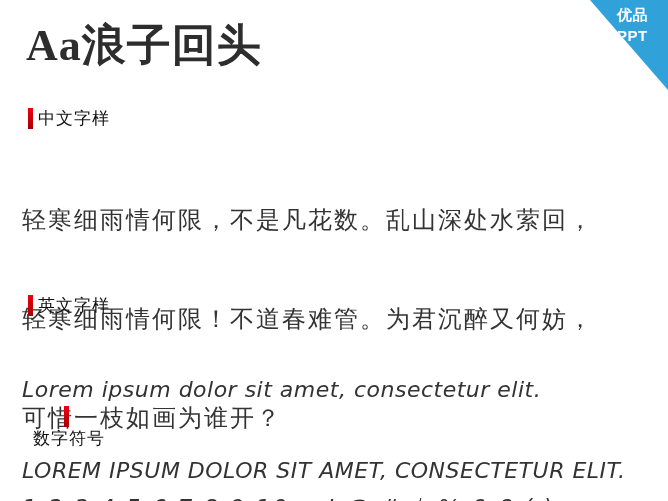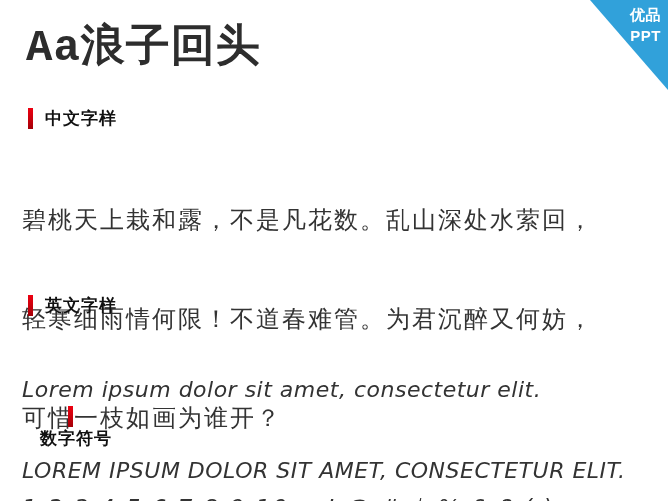--- a/index.html
+++ b/index.html
@@ -19,58 +19,58 @@
     top: 0;
     right: 0;
     width: 78px;
     height: 90px;
     background: #31a1da;
     clip-path: polygon(0 0, 100% 0, 100% 100%);
   }
   .ribbon-text {
     position: absolute;
     top: 4px;
-    right: 7px;
-    text-align: right;
+    right: 20px;
+    text-align: left;
     color: #ffffff;
     font-size: 15px;
     font-weight: bold;
     line-height: 21px;
     letter-spacing: 0.5px;
   }
 
   
   .title {
     position: absolute;
     left: 26px;
     top: 16px;
     margin: 0;
     font-size: 44px;
     font-weight: 600;
     color: #2d2d2d;
-    font-family: Liberation Mono, monospace;
+    font-family: Liberation Serif, serif;
     letter-spacing: 1px;
   }
 
   
   .section-header {
     position: absolute;
     left: 28px;
     display: flex;
     align-items: center;
   }
   .marker {
     width: 5px;
     height: 21px;
     background: linear-gradient(180deg, #ee0011 0%, #c4000b 60%, #a30008 100%);
   }
   .section-label {
-    margin-left: 12px;
+    margin-left: 5px;
     font-size: 17px;
-    font-weight: 700;
+    font-weight: 400;
     color: #111111;
     letter-spacing: 1px;
   }
   .header-cn  { top: 107px; }
   .header-en  { top: 294px; }
   .header-num { top: 406px; flex-direction: column; }
 
   
   .sample {
     position: absolute;
@@ -112,21 +112,21 @@
     </div>
   </div>
 
   <h1 class="title">Aa浪子回头</h1>
 
   <div class="section-header header-cn">
     <span class="marker"></span>
     <span class="section-label">中文字样</span>
   </div>
   <div class="sample sample-cn">
-    <div>碧桃天上栽和露，不是凡花数。乱山深处水萦回，</div>
+    <div>轻寒细雨情何限，不是凡花数。乱山深处水萦回，</div>
     <div>轻寒细雨情何限！不道春难管。为君沉醉又何妨，</div>
     <div>可惜一枝如画为谁开？</div>
     
   </div>
 
   <div class="section-header header-en">
     <span class="marker"></span>
     <span class="section-label">英文字样</span>
   </div>
   <div class="sample sample-en">

